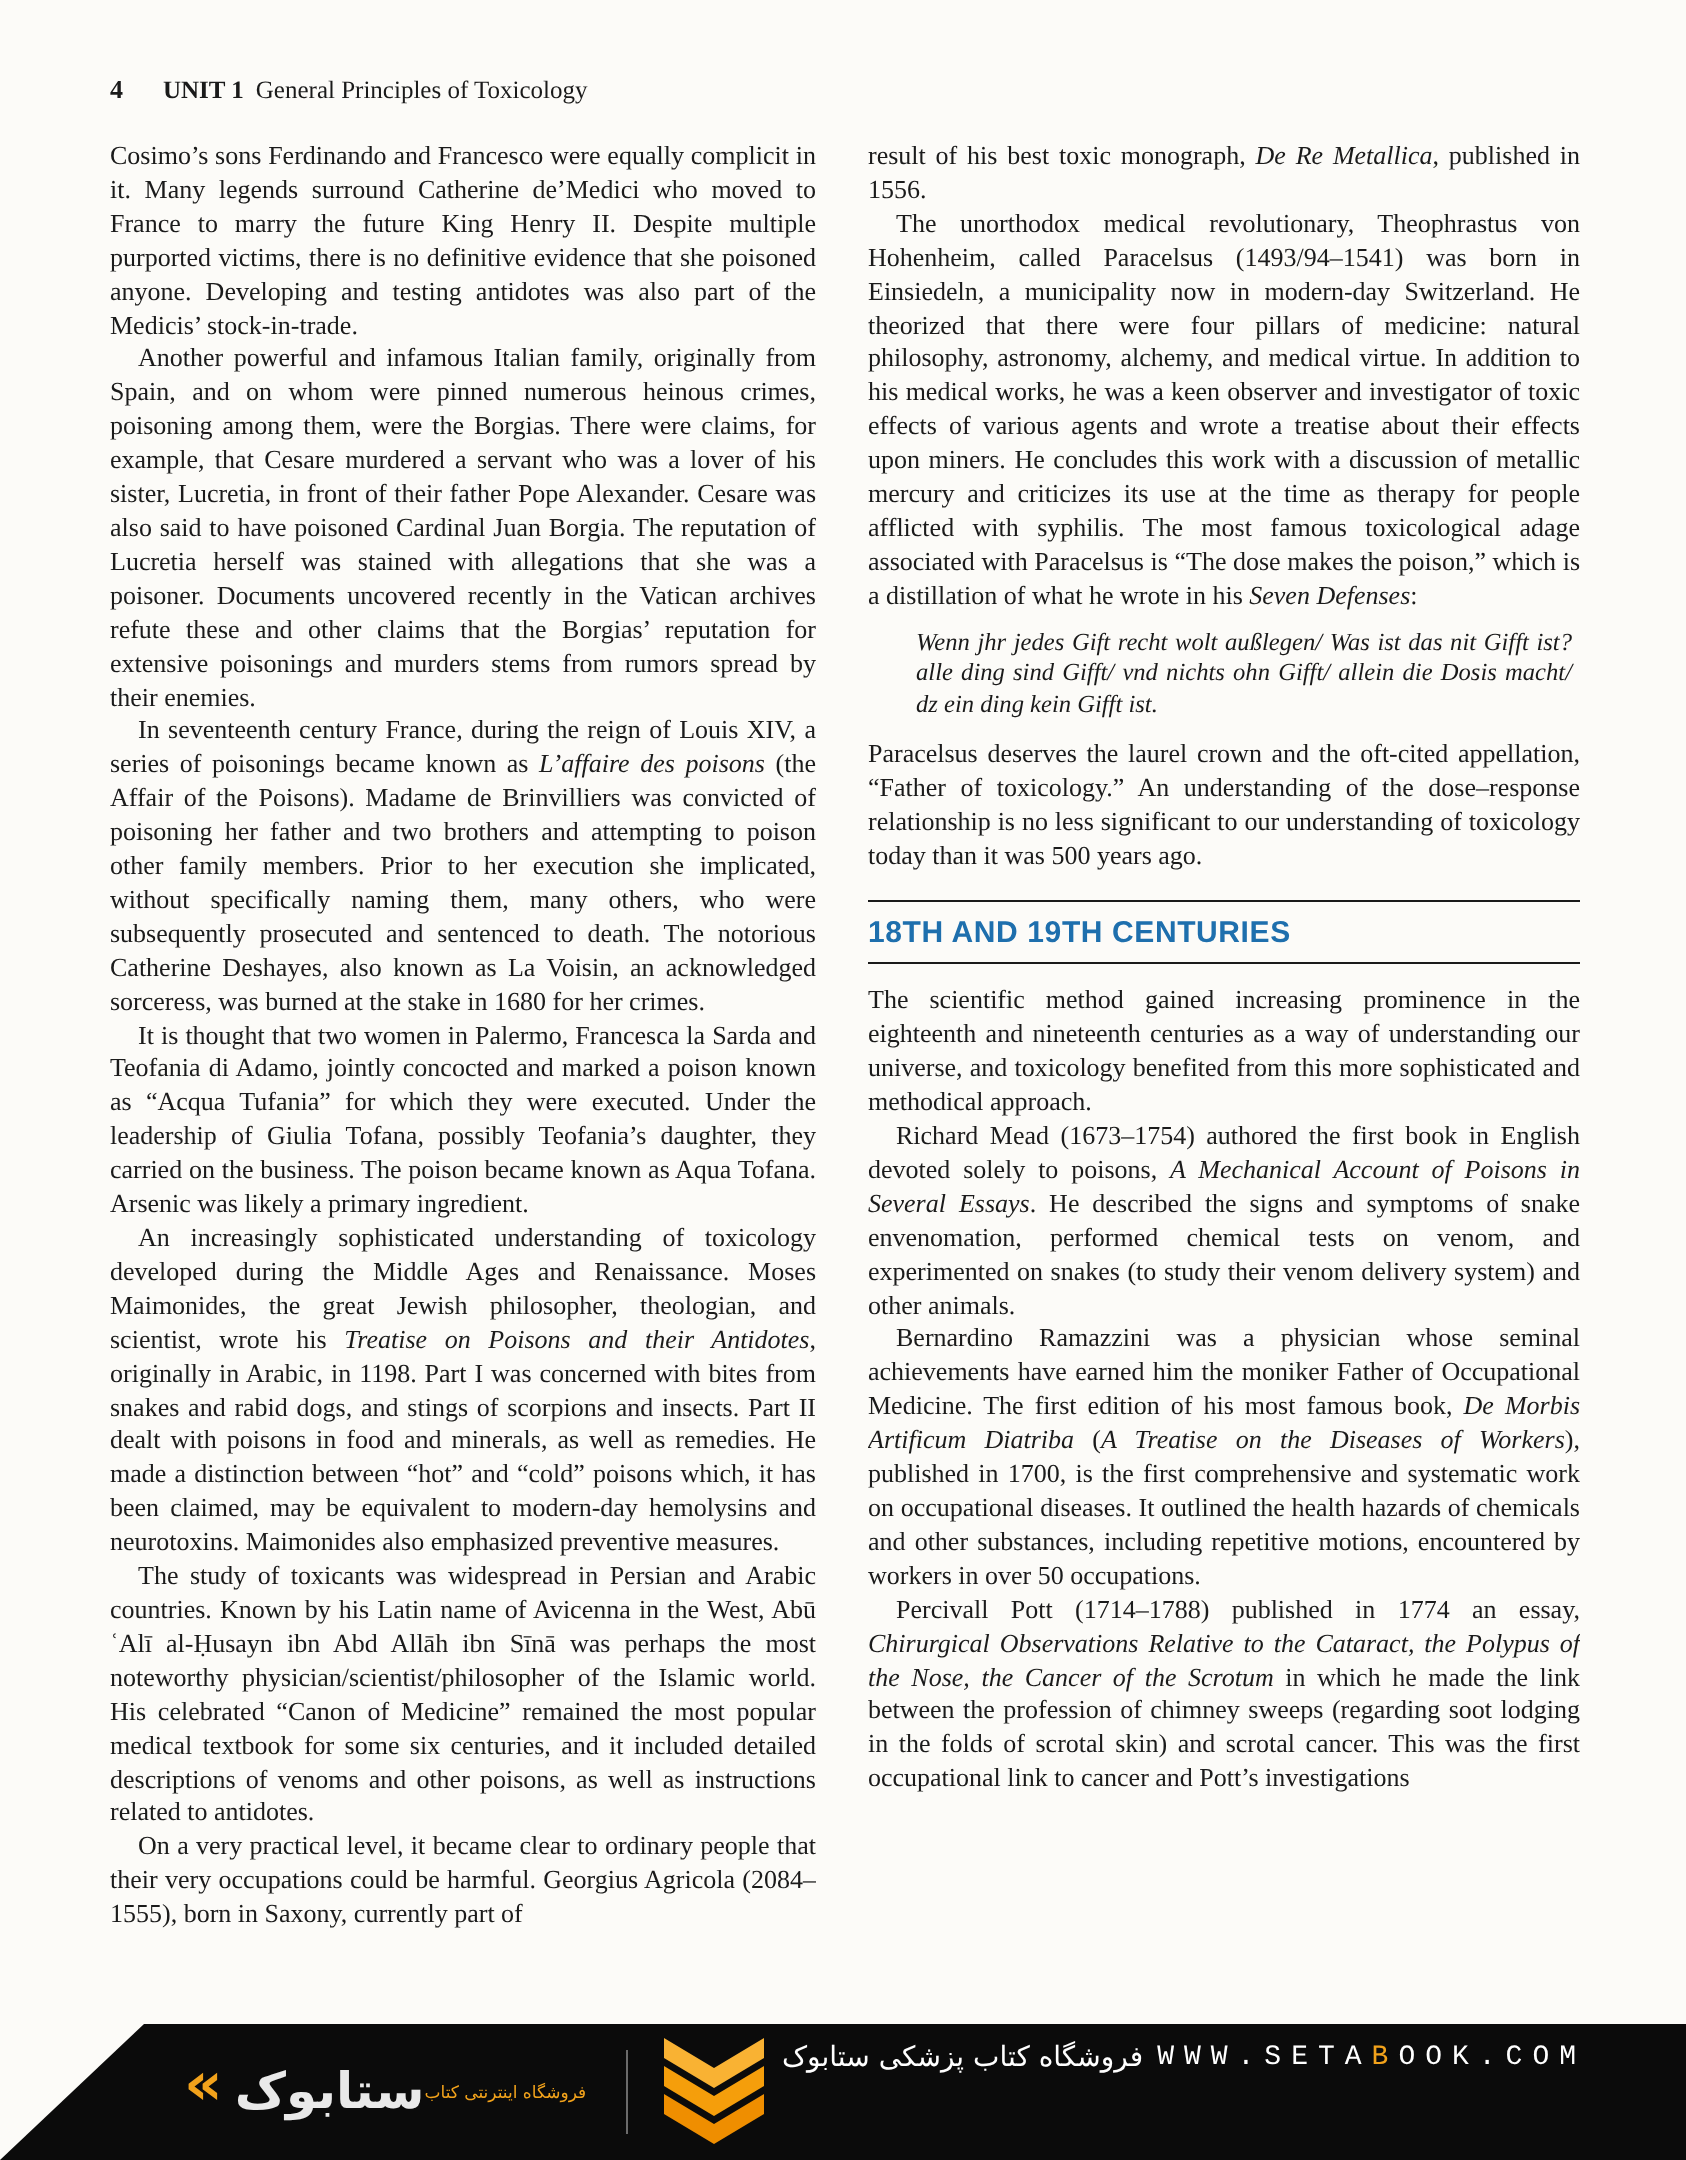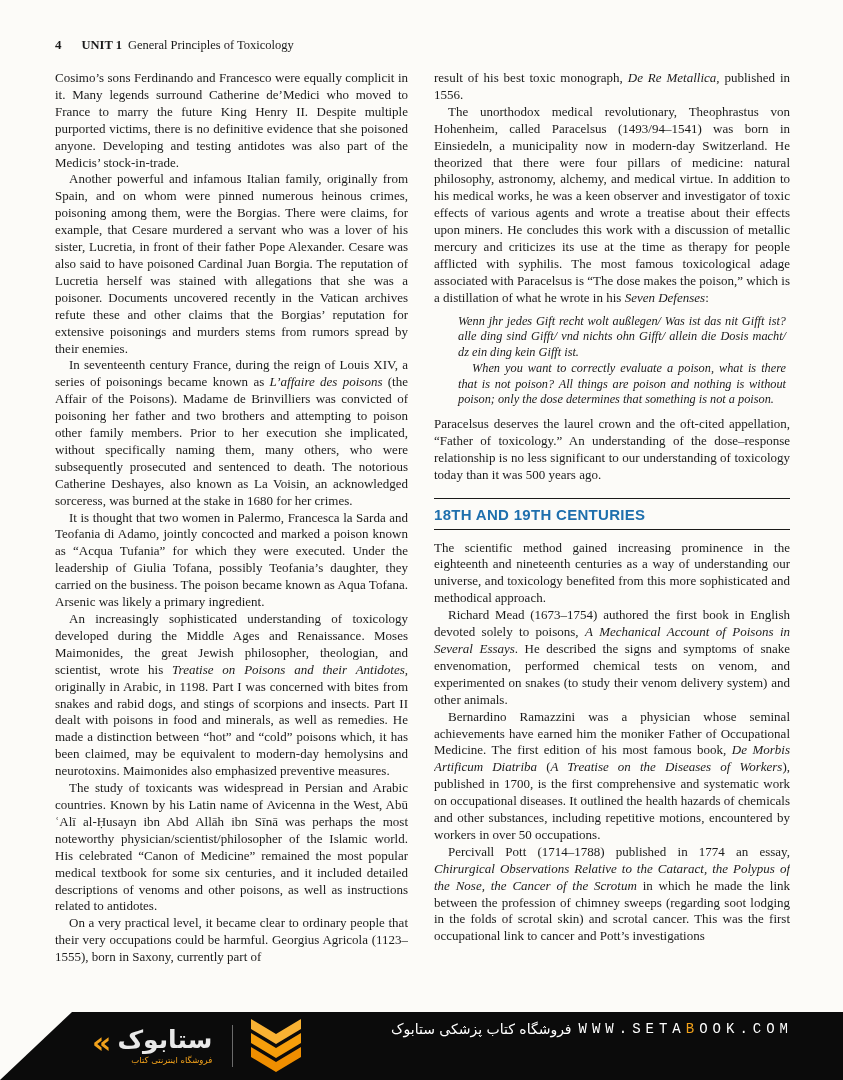--- a/index.html
+++ b/index.html
@@ -102,21 +102,21 @@
     box-sizing: border-box;
   }
   .logo-block { display: flex; align-items: center; gap: 6px; }
   .logo-chevron {
     color: #f2a21b;
     font-size: 30px;
     font-weight: bold;
     line-height: 1;
     transform: translateY(-3px);
   }
-  .logo-text { display: flex; flex-direction: column; align-items: flex-end; }
+  .logo-text { display: flex; flex-direction: row; align-items: center; }
   .logo-word {
     color: #e9e9e9;
     font-weight: bold;
     font-size: 25px;
     line-height: 1.05;
     direction: rtl;
   }
   .logo-sub {
     color: #f2a21b;
     font-size: 8.5px;
@@ -164,29 +164,28 @@
     <span class="pnum">4</span><span class="unit">UNIT 1</span><span class="unit-title">General Principles of Toxicology</span>
   </header>
 
   <div class="col col-left">
     <p class="para"><span>Cosimo’s sons Ferdinando and Francesco were equally complicit in it. Many legends surround Catherine de’Medici who moved to France to marry the future King Henry II. Despite multiple purported victims, there is no definitive evidence that she poisoned anyone. Developing and testing antidotes was also part of the Medicis’ stock-in-trade.</span></p>
     <p class="para indent"><span>Another powerful and infamous Italian family, originally from Spain, and on whom were pinned numerous heinous crimes, poisoning among them, were the Borgias. There were claims, for example, that Cesare murdered a servant who was a lover of his sister, Lucretia, in front of their father Pope Alexander. Cesare was also said to have poisoned Cardinal Juan Borgia. The reputation of Lucretia herself was stained with allegations that she was a poisoner. Documents uncovered recently in the Vatican archives refute these and other claims that the Borgias’ reputation for extensive poisonings and murders stems from rumors spread by their enemies.</span></p>
     <p class="para indent"><span>In seventeenth century France, during the reign of Louis XIV, a series of poisonings became known as </span><em>L’affaire des poisons</em><span> (the Affair of the Poisons). Madame de Brinvilliers was convicted of poisoning her father and two brothers and attempting to poison other family members. Prior to her execution she implicated, without specifically naming them, many others, who were subsequently prosecuted and sentenced to death. The notorious Catherine Deshayes, also known as La Voisin, an acknowledged sorceress, was burned at the stake in 1680 for her crimes.</span></p>
     <p class="para indent"><span>It is thought that two women in Palermo, Francesca la Sarda and Teofania di Adamo, jointly concocted and marked a poison known as “Acqua Tufania” for which they were executed. Under the leadership of Giulia Tofana, possibly Teofania’s daughter, they carried on the business. The poison became known as Aqua Tofana. Arsenic was likely a primary ingredient.</span></p>
     <p class="para indent"><span>An increasingly sophisticated understanding of toxicology developed during the Middle Ages and Renaissance. Moses Maimonides, the great Jewish philosopher, theologian, and scientist, wrote his </span><em>Treatise on Poisons and their Antidotes</em><span>, originally in Arabic, in 1198. Part I was concerned with bites from snakes and rabid dogs, and stings of scorpions and insects. Part II dealt with poisons in food and minerals, as well as remedies. He made a distinction between “hot” and “cold” poisons which, it has been claimed, may be equivalent to modern-day hemolysins and neurotoxins. Maimonides also emphasized preventive measures.</span></p>
     <p class="para indent"><span>The study of toxicants was widespread in Persian and Arabic countries. Known by his Latin name of Avicenna in the West, Abū ʿAlī al-Ḥusayn ibn Abd Allāh ibn Sīnā was perhaps the most noteworthy physician/scientist/philosopher of the Islamic world. His celebrated “Canon of Medicine” remained the most popular medical textbook for some six centuries, and it included detailed descriptions of venoms and other poisons, as well as instructions related to antidotes.</span></p>
-    <p class="para indent"><span>On a very practical level, it became clear to ordinary people that their very occupations could be harmful. Georgius Agricola (1123–1555), born in Saxony, currently part of</span></p>
+    <p class="para indent"><span>On a very practical level, it became clear to ordinary people that their very occupations could be harmful. Georgius Agricola (2084–1555), born in Saxony, currently part of</span></p>
   </div>
 
   <div class="col col-right">
     <p class="para"><span>result of his best toxic monograph, </span><em>De Re Metallica</em><span>, published in 1556.</span></p>
     <p class="para indent"><span>The unorthodox medical revolutionary, Theophrastus von Hohenheim, called Paracelsus (1493/94–1541) was born in Einsiedeln, a municipality now in modern-day Switzerland. He theorized that there were four pillars of medicine: natural philosophy, astronomy, alchemy, and medical virtue. In addition to his medical works, he was a keen observer and investigator of toxic effects of various agents and wrote a treatise about their effects upon miners. He concludes this work with a discussion of metallic mercury and criticizes its use at the time as therapy for people afflicted with syphilis. The most famous toxicological adage associated with Paracelsus is “The dose makes the poison,” which is a distillation of what he wrote in his </span><em>Seven Defenses</em><span>:</span></p>
     <blockquote class="quote">
       <p class="qpara"><span>Wenn jhr jedes Gift recht wolt außlegen/ Was ist das nit Gifft ist? alle ding sind Gifft/ vnd nichts ohn Gifft/ allein die Dosis macht/ dz ein ding kein Gifft ist.</span></p>
-      <p class="qpara qindent"><span>When you want to correctly evaluate a poison, what is there that is not poison? All things are poison and nothing is without poison; only the dose determines that something is not a poison.</span></p>
     </blockquote>
     <p class="para"><span>Paracelsus deserves the laurel crown and the oft-cited appellation, “Father of toxicology.” An understanding of the dose–response relationship is no less significant to our understanding of toxicology today than it was 500 years ago.</span></p>
     <h2 class="section-heading">18TH AND 19TH CENTURIES</h2>
     <p class="para"><span>The scientific method gained increasing prominence in the eighteenth and nineteenth centuries as a way of understanding our universe, and toxicology benefited from this more sophisticated and methodical approach.</span></p>
     <p class="para indent"><span>Richard Mead (1673–1754) authored the first book in English devoted solely to poisons, </span><em>A Mechanical Account of Poisons in Several Essays</em><span>. He described the signs and symptoms of snake envenomation, performed chemical tests on venom, and experimented on snakes (to study their venom delivery system) and other animals.</span></p>
     <p class="para indent"><span>Bernardino Ramazzini was a physician whose seminal achievements have earned him the moniker Father of Occupational Medicine. The first edition of his most famous book, </span><em>De Morbis Artificum Diatriba</em><span> (</span><em>A Treatise on the Diseases of Workers</em><span>), published in 1700, is the first comprehensive and systematic work on occupational diseases. It outlined the health hazards of chemicals and other substances, including repetitive motions, encountered by workers in over 50 occupations.</span></p>
     <p class="para indent"><span>Percivall Pott (1714–1788) published in 1774 an essay, </span><em>Chirurgical Observations Relative to the Cataract, the Polypus of the Nose, the Cancer of the Scrotum</em><span> in which he made the link between the profession of chimney sweeps (regarding soot lodging in the folds of scrotal skin) and scrotal cancer. This was the first occupational link to cancer and Pott’s investigations</span></p>
   </div>
 
   <footer class="banner">

